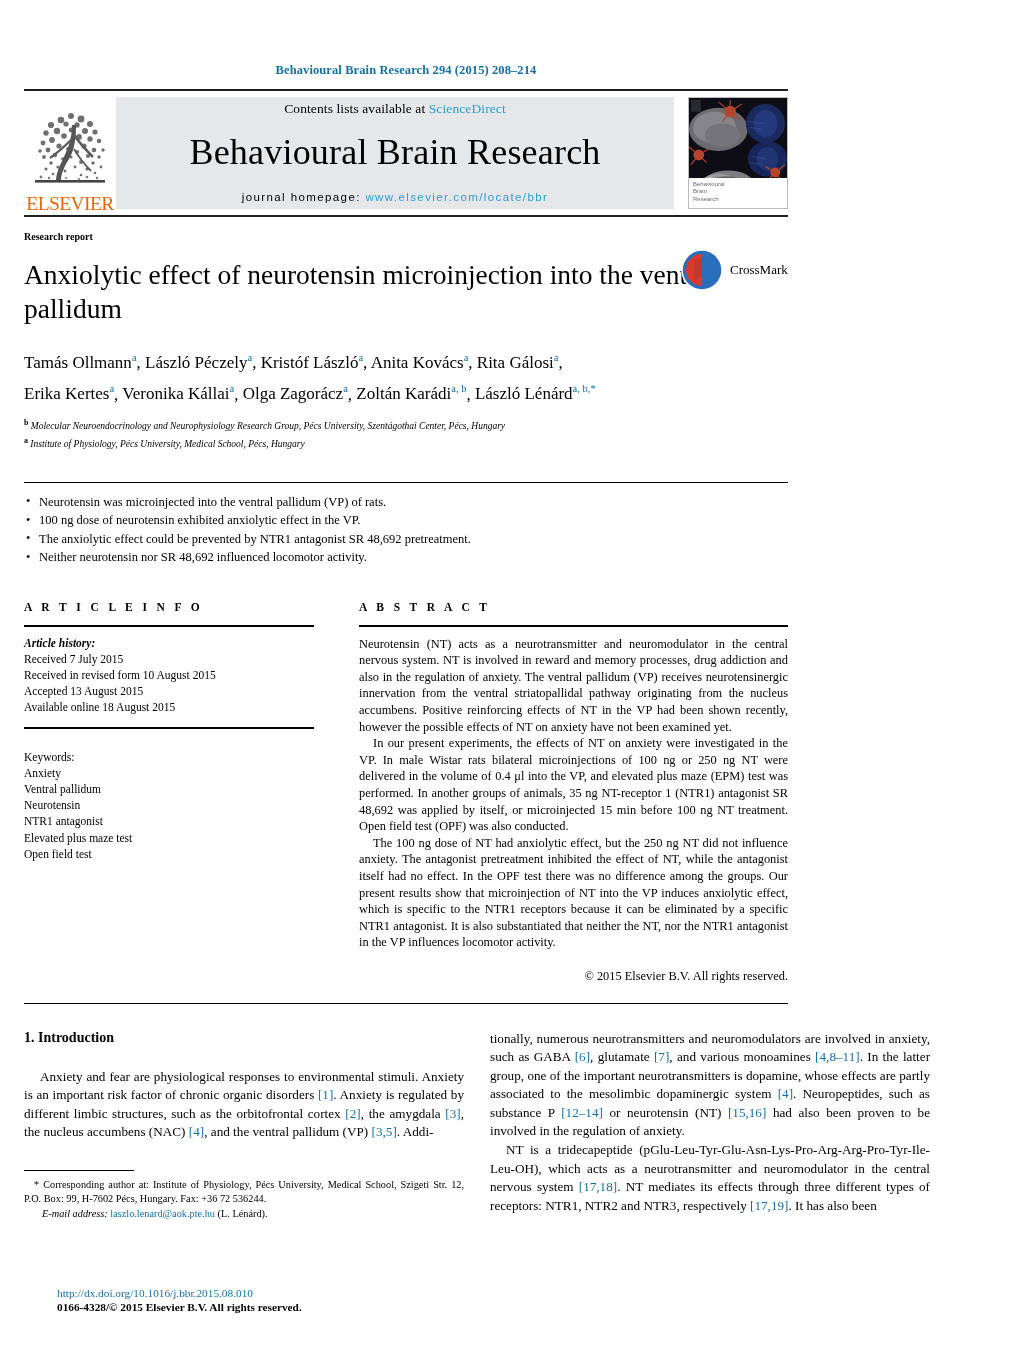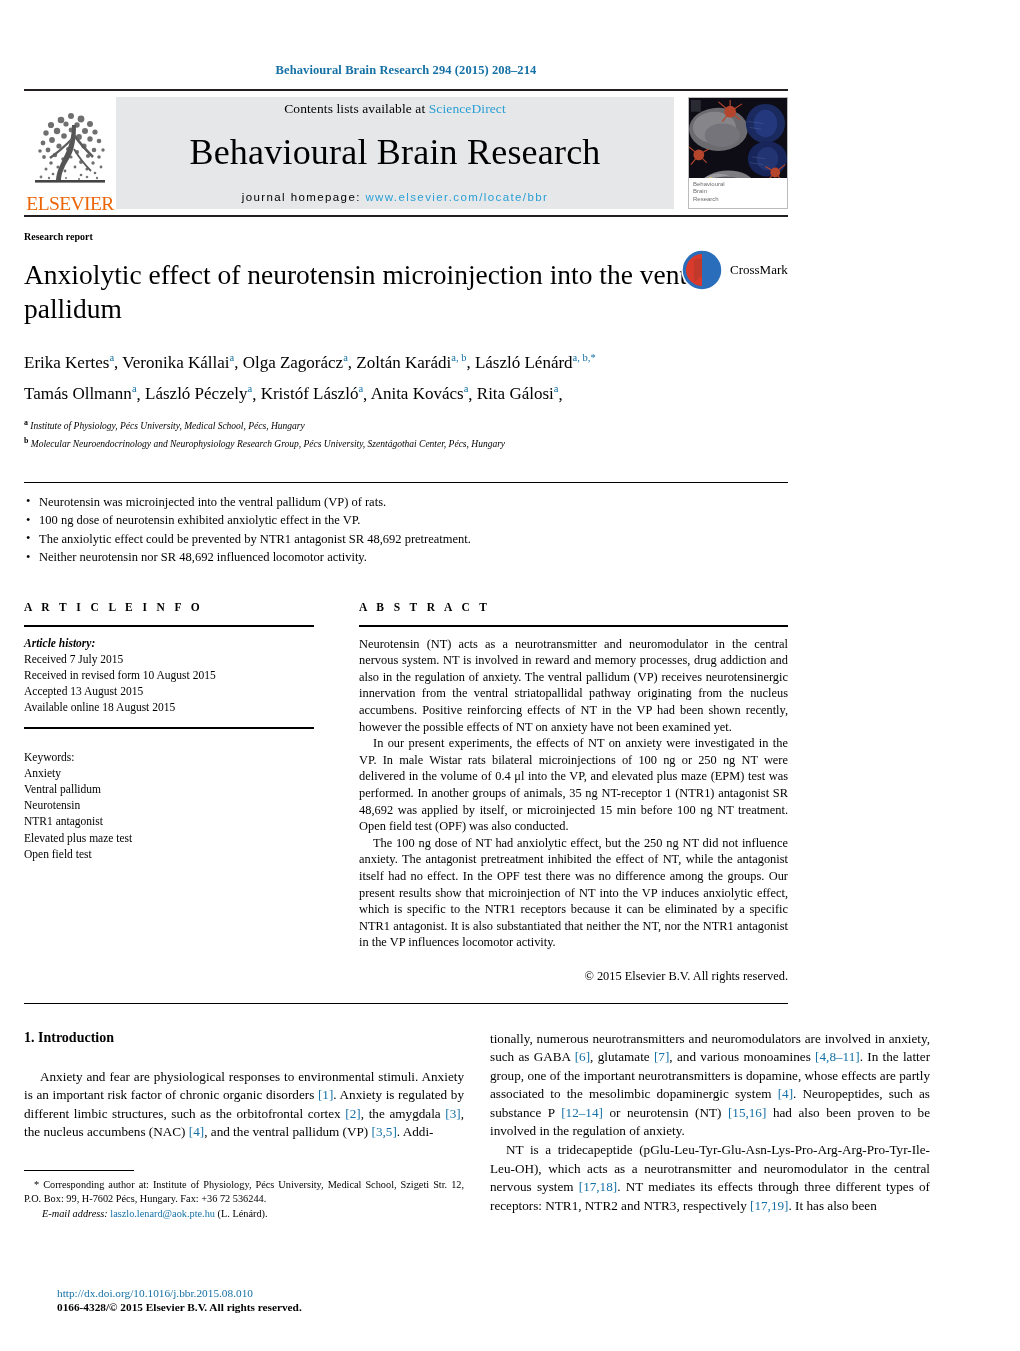--- a/index.html
+++ b/index.html
@@ -295,38 +295,38 @@
         <circle cx="22" cy="22" r="20" fill="#2a6ebb"></circle>
         <path d="M22 6 a16 16 0 0 0 0 32 Z" fill="#d93a2b"></path>
         <path d="M14 12 L14 34 L22 28 L22 10 Z" fill="#c0392b"></path>
         <circle cx="22" cy="22" r="20" fill="none" stroke="#ffffff" stroke-width="1.5"></circle>
       </svg>
       <span class="crossmark-label">CrossMark</span>
     </div>
 
     <div class="authors">
       <div>
+        <span><span>Tamás Ollmann</span><sup>a</sup></span>,
+        <span><span>László Péczely</span><sup>a</sup></span>,
+        <span><span>Kristóf László</span><sup>a</sup></span>,
+        <span><span>Anita Kovács</span><sup>a</sup></span>,
+        <span><span>Rita Gálosi</span><sup>a</sup></span>,
+      </div>
+      <div>
         <span><span>Erika Kertes</span><sup>a</sup></span>,
         <span><span>Veronika Kállai</span><sup>a</sup></span>,
         <span><span>Olga Zagorácz</span><sup>a</sup></span>,
         <span><span>Zoltán Karádi</span><sup>a, b</sup></span>,
         <span><span>László Lénárd</span><sup><span>a, b,</span><span class="star">*</span></sup></span>
       </div>
-      <div>
-        <span><span>Tamás Ollmann</span><sup>a</sup></span>,
-        <span><span>László Péczely</span><sup>a</sup></span>,
-        <span><span>Kristóf László</span><sup>a</sup></span>,
-        <span><span>Anita Kovács</span><sup>a</sup></span>,
-        <span><span>Rita Gálosi</span><sup>a</sup></span>,
-      </div>
     </div>
 
     <div class="affiliations">
+      <div><sup>b</sup> <span>Molecular Neuroendocrinology and Neurophysiology Research Group, Pécs University, Szentágothai Center, Pécs, Hungary</span></div>
       <div><sup>a</sup> <span>Institute of Physiology, Pécs University, Medical School, Pécs, Hungary</span></div>
-      <div><sup>b</sup> <span>Molecular Neuroendocrinology and Neurophysiology Research Group, Pécs University, Szentágothai Center, Pécs, Hungary</span></div>
     </div>
   </div>
 
   <div class="highlights">
     <div class="rule-thin"></div>
     <ul class="hl-list">
       <li>Neurotensin was microinjected into the ventral pallidum (VP) of rats.</li>
       <li>100 ng dose of neurotensin exhibited anxiolytic effect in the VP.</li>
       <li>The anxiolytic effect could be prevented by NTR1 antagonist SR 48,692 pretreatment.</li>
       <li>Neither neurotensin nor SR 48,692 influenced locomotor activity.</li>

